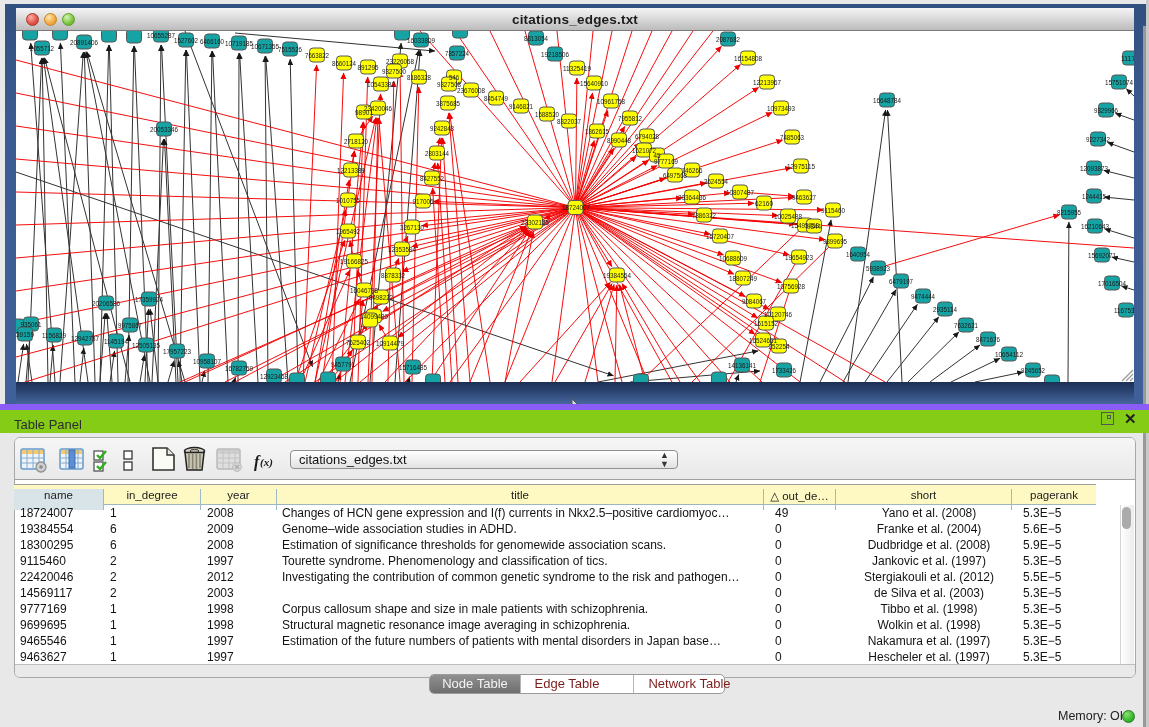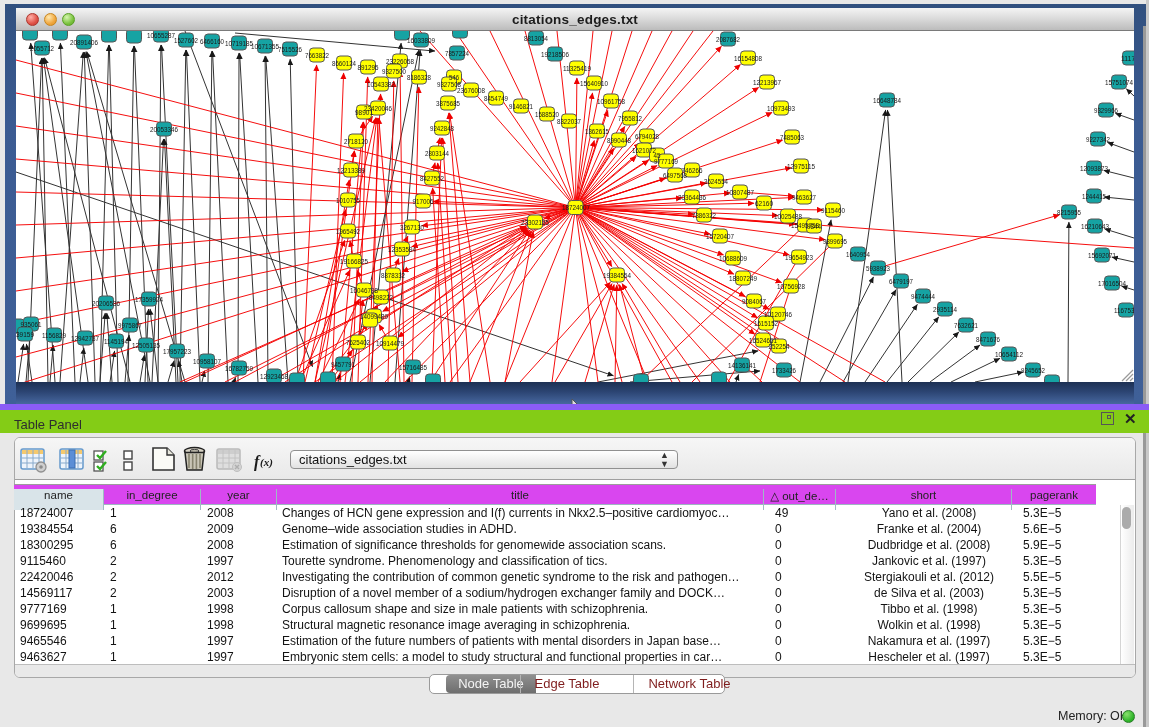--- a/index.html
+++ b/index.html
@@ -31,41 +31,41 @@
 #float_ic i { position:absolute; right:2px; top:2px; width:4px; height:4px; border:1.5px solid #555; }
 #x_ic { left:1124px; top:410px; font-size:15px; font-weight:bold; color:#222; }
 #container { left:14px; top:437px; width:1122px; height:241px; background:#fff;
   border:1px solid #a8a8a8; border-radius:6px; }
 #toolbar { left:15px; top:438px; width:1120px; height:42px; border-radius:5px 5px 0 0;
   background:linear-gradient(180deg,#f6f6f6,#e9e9e9); border-bottom:1px solid #9f9f9f; }
 #combo { left:290px; top:450px; width:388px; height:19px; border:1px solid #909090; border-radius:4px;
   background:linear-gradient(180deg,#ffffff,#e2e2e2); font-size:13px; color:#111; padding:1px 0 0 8px; }
 #combo .arr { position:absolute; right:8px; top:0px; font-size:9px; color:#333; line-height:9px;}
 
-#thead { left:14px; top:484px; width:1082px; height:21px; background:#d946ef;
+#thead { left:14px; top:484px; width:1082px; height:21px; background:#fef9c3;
   border-top:1px solid #9c9c9c; border-bottom:1px solid #9db6c0; font-size:11.5px; color:#222; }
 #thead span { position:absolute; top:4px; text-align:center; border-left:1px solid #9fbac4; height:21px; padding-top:0px;}
 .trow { position:absolute; left:14px; width:1082px; height:16px; font-size:12px; color:#131313; }
 .trow span { position:absolute; top:1px; white-space:nowrap; overflow:hidden; }
 .c0 { left:6px; width:86px; }
 .c1 { left:96px; width:90px; }
 .c2 { left:193px; width:76px; }
 .c3 { left:268px; width:484px; }
 .c4 { left:761px; width:60px; }
 .c5 { left:827px; width:176px; text-align:center; }
 .c6 { left:1009px; width:80px; }
 
 #vsb { left:1120px; top:505px; width:14px; height:159px; background:linear-gradient(90deg,#ffffff,#ececec); border-left:1px solid #d5d5d5;}
 #vsbthumb { left:1122px; top:507px; width:9px; height:22px; background:#ababab; border-radius:5px; }
 #botstrip { left:15px; top:664px; width:1120px; height:13px; background:#e9e9e9; border-top:1px solid #bdbdbd; border-radius:0 0 5px 5px;}
 
 #tabs { left:429px; top:674px; width:296px; height:20px; border:1px solid #9a9a9a; border-radius:5px;
   background:#fff; font-size:13px; }
 #tabs .seg { position:absolute; top:0; height:18px; text-align:center; padding-top:1px; color:#7f1d1d; }
-#seg1 { left:16px; width:90px; background:linear-gradient(180deg,#909090,#6e6e6e); color:#f4f4f4 !important;
+#seg1 { left:0; width:90px; background:linear-gradient(180deg,#909090,#6e6e6e); color:#f4f4f4 !important;
   border-radius:4px 0 0 4px; }
 #seg2 { left:90px; width:93px; border-left:1px solid #b5b5b5; }
 #seg3 { left:183px; width:112px; border-left:1px solid #b5b5b5;margin-left:20px; }
 #memory { left:1058px; top:709px; font-size:12.5px; color:#222; }
 #memdot { left:1122px; top:710px; width:13px; height:13px; border-radius:50%;
   background:radial-gradient(circle at 35% 30%,#8ae06e,#2fb52a 65%,#1f9b1d); border:1px solid #2a7d28; }
 </style></head>
 <body>
 <div class="abs" id="desk"></div>
 <div class="abs" id="shadowband"></div>
@@ -702,21 +702,20 @@
     <span class="c2">2012</span>
 <span class="c3">Investigating the contribution of common genetic syndrome to the risk and pathogen…</span>
     <span class="c4">0</span>
     <span class="c5">Stergiakouli et al. (2012)</span>
     <span class="c6">5.5E−5</span>
   </div>
 <div class="trow" style="top:585px">
 <span class="c0">14569117</span>
     <span class="c1">2</span>
     <span class="c2">2003</span>
-<span class="c3">Disruption of a novel member of a sodium/hydrogen exchanger family and DOCK…</span>
     <span class="c4">0</span>
     <span class="c5">de Silva et al. (2003)</span>
     <span class="c6">5.3E−5</span>
   </div>
 <div class="trow" style="top:601px">
 <span class="c0">9777169</span>
     <span class="c1">1</span>
     <span class="c2">1998</span>
 <span class="c3">Corpus callosum shape and size in male patients with schizophrenia.</span>
     <span class="c4">0</span>
@@ -738,21 +737,20 @@
     <span class="c2">1997</span>
 <span class="c3">Estimation of the future numbers of patients with mental disorders in Japan base…</span>
     <span class="c4">0</span>
     <span class="c5">Nakamura et al. (1997)</span>
     <span class="c6">5.3E−5</span>
   </div>
 <div class="trow" style="top:649px">
 <span class="c0">9463627</span>
     <span class="c1">1</span>
     <span class="c2">1997</span>
-<span class="c3">Embryonic stem cells: a model to study structural and functional properties in car…</span>
     <span class="c4">0</span>
     <span class="c5">Hescheler et al. (1997)</span>
     <span class="c6">5.3E−5</span>
   </div>
 <div class="abs" id="vsb"></div>
 <div class="abs" id="vsbthumb"></div>
 <div class="abs" id="botstrip"></div>
 <div class="abs" id="tabs">
   <div class="seg" id="seg1">Node Table</div>
   <div class="seg" id="seg2">Edge Table</div>

